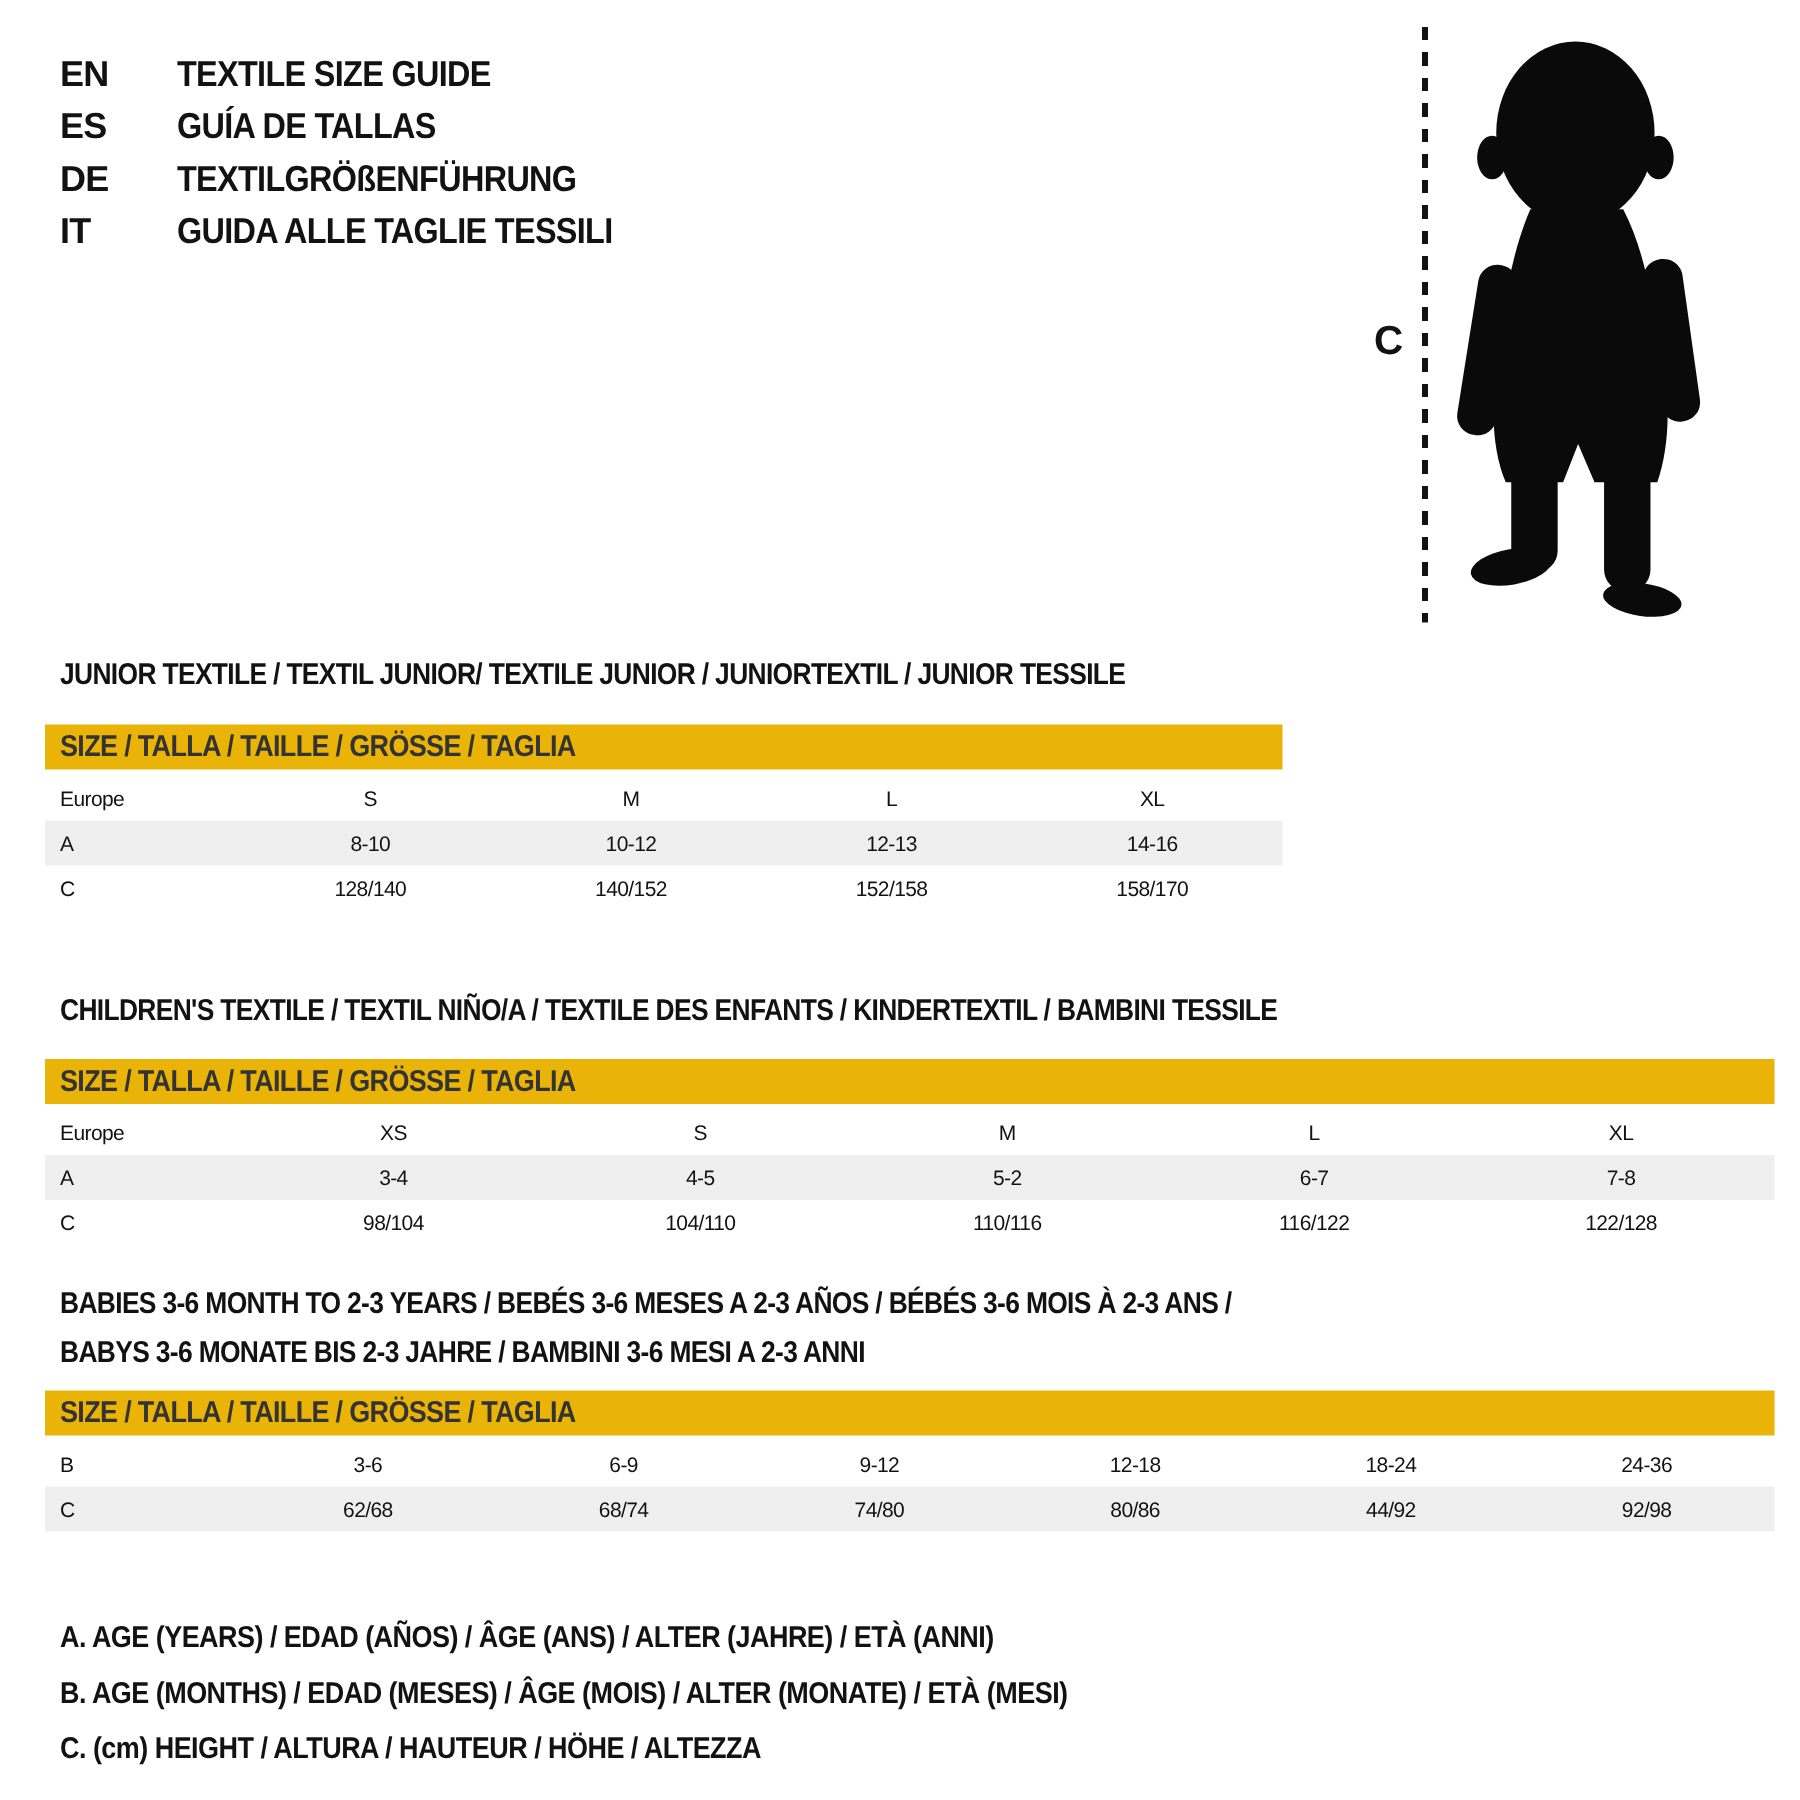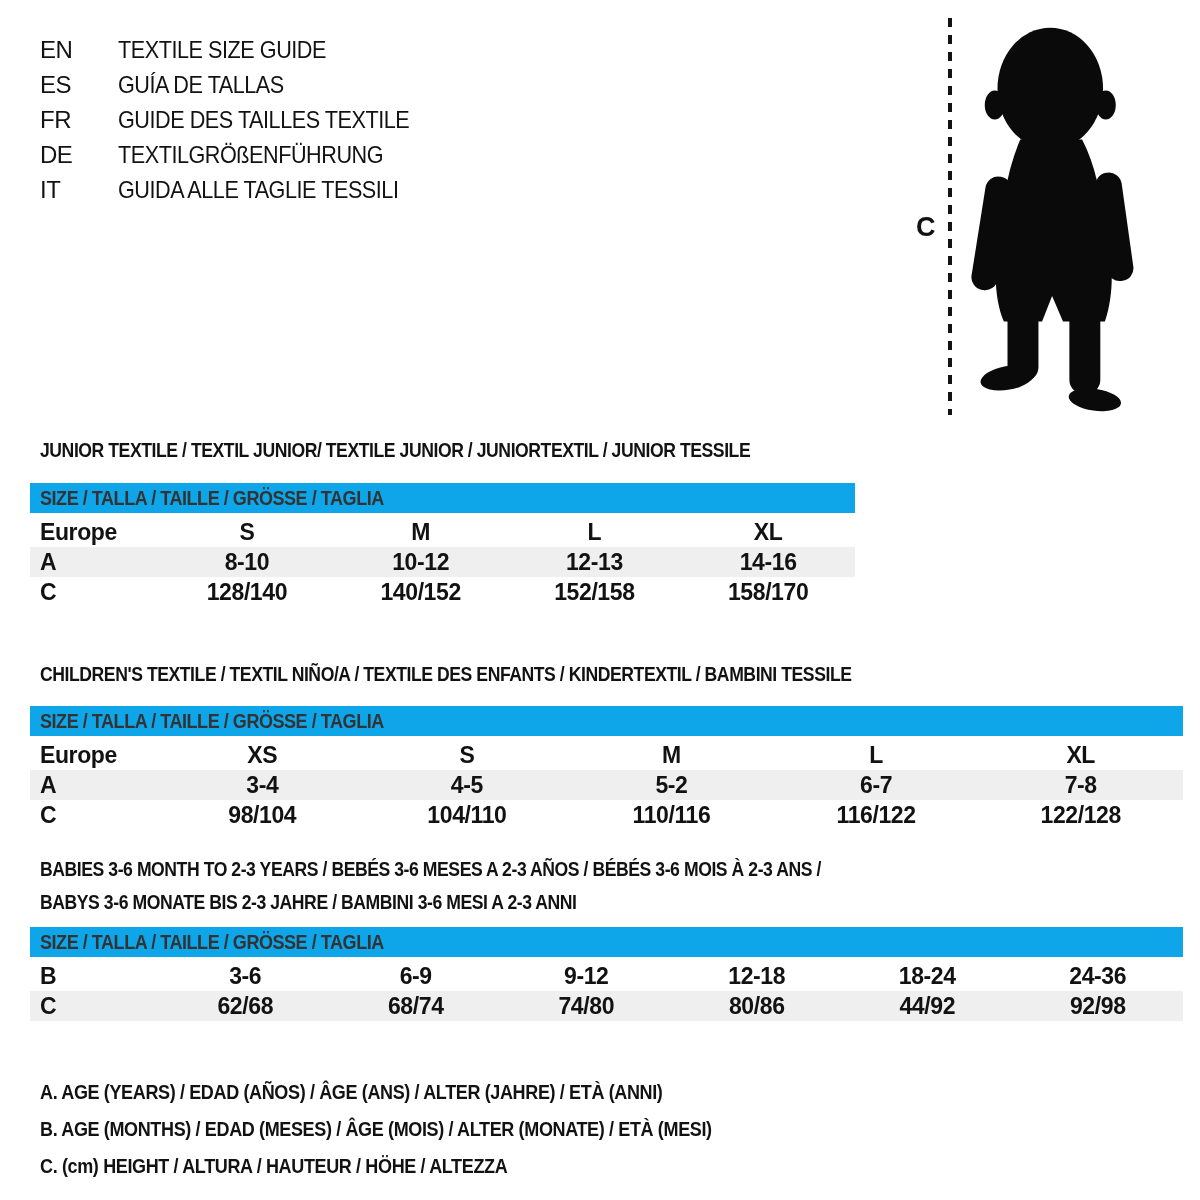--- a/index.html
+++ b/index.html
@@ -5,46 +5,46 @@
   html,body{margin:0;padding:0;}
   body{
     width:1200px;height:1200px;background:#ffffff;
     font-family:"Liberation Sans", sans-serif;color:#121212;
     -webkit-font-smoothing:antialiased;
   }
   .page{position:relative;width:1200px;height:1200px;overflow:hidden;background:#ffffff;}
 
   
   .lang-list{position:absolute;left:40px;top:32px;}
-  .lang-row{display:flex;height:35px;align-items:center;font-weight:normal;font-size:24px;letter-spacing:-0.5px;}
+  .lang-row{display:flex;height:35px;align-items:center;font-weight:bold;font-size:24px;letter-spacing:-0.5px;}
   .lang-code{width:78px;flex:0 0 78px;}
   .lang-title{display:inline-block;transform:scaleX(0.9);transform-origin:0 50%;white-space:nowrap;}
 
   
   .fig-line{position:absolute;left:948px;top:18px;width:4px;height:397px;
     background:repeating-linear-gradient(to bottom,#131313 0 9px,transparent 9px 17px);}
   .fig-label{position:absolute;left:916px;top:212px;font-size:27px;font-weight:bold;}
   .toddler{position:absolute;left:962px;top:14px;}
 
   
   .section{position:absolute;left:30px;}
   #section-junior{top:434px;width:825px;}
   #section-children{top:644px;width:1153px;margin-top:14px;}
   #section-babies{top:853px;width:1153px;}
   .title-lines{margin-left:10px;}
   .title-lines .t-line{font-weight:bold;font-size:20px;line-height:33px;letter-spacing:-0.5px;transform:scaleX(0.88);transform-origin:0 50%;white-space:nowrap;}
 
-  .size-bar{height:30px;background:#0ea5e9;display:flex;align-items:center;padding-left:10px;}
+  .size-bar{height:30px;background:#eab308;display:flex;align-items:center;padding-left:10px;}
   #section-junior .size-bar{margin-top:16px;}
   #section-children .size-bar{margin-top:15px;}
   #section-babies .size-bar{margin-top:8px;}
   .size-bar span{font-weight:bold;font-size:20px;color:#333333;letter-spacing:-0.5px;transform:scaleX(0.9);transform-origin:0 50%;white-space:nowrap;display:inline-block;}
 
   .tbl{margin-top:4px;}
-  .row{display:grid;align-items:center;height:30px;font-weight:bold;font-size:23px;letter-spacing:-0.4px;}
+  .row{display:grid;align-items:center;height:30px;font-weight:normal;font-size:14px;letter-spacing:-0.4px;}
   .row.shaded{background:#efefef;}
   .row .label{text-align:left;padding-left:10px;}
   .row .cell{text-align:center;}
 
   
   .legend{position:absolute;left:40px;top:1074px;}
   .legend-line{font-weight:bold;font-size:20px;line-height:37px;letter-spacing:-0.4px;transform:scaleX(0.9);transform-origin:0 50%;white-space:nowrap;}
 </style>
 </head>
 <body>
@@ -52,24 +52,20 @@
 <div class="page">
 
   <div class="lang-list">
       <div class="lang-row">
         <span class="lang-code">EN</span>
         <span class="lang-title">TEXTILE SIZE GUIDE</span>
       </div>
       <div class="lang-row">
         <span class="lang-code">ES</span>
         <span class="lang-title">GUÍA DE TALLAS</span>
-      </div>
-      <div class="lang-row">
-        <span class="lang-code">FR</span>
-        <span class="lang-title">GUIDE DES TAILLES TEXTILE</span>
       </div>
       <div class="lang-row">
         <span class="lang-code">DE</span>
         <span class="lang-title">TEXTILGRÖßENFÜHRUNG</span>
       </div>
       <div class="lang-row">
         <span class="lang-code">IT</span>
         <span class="lang-title">GUIDA ALLE TAGLIE TESSILI</span>
       </div>
     </div>

